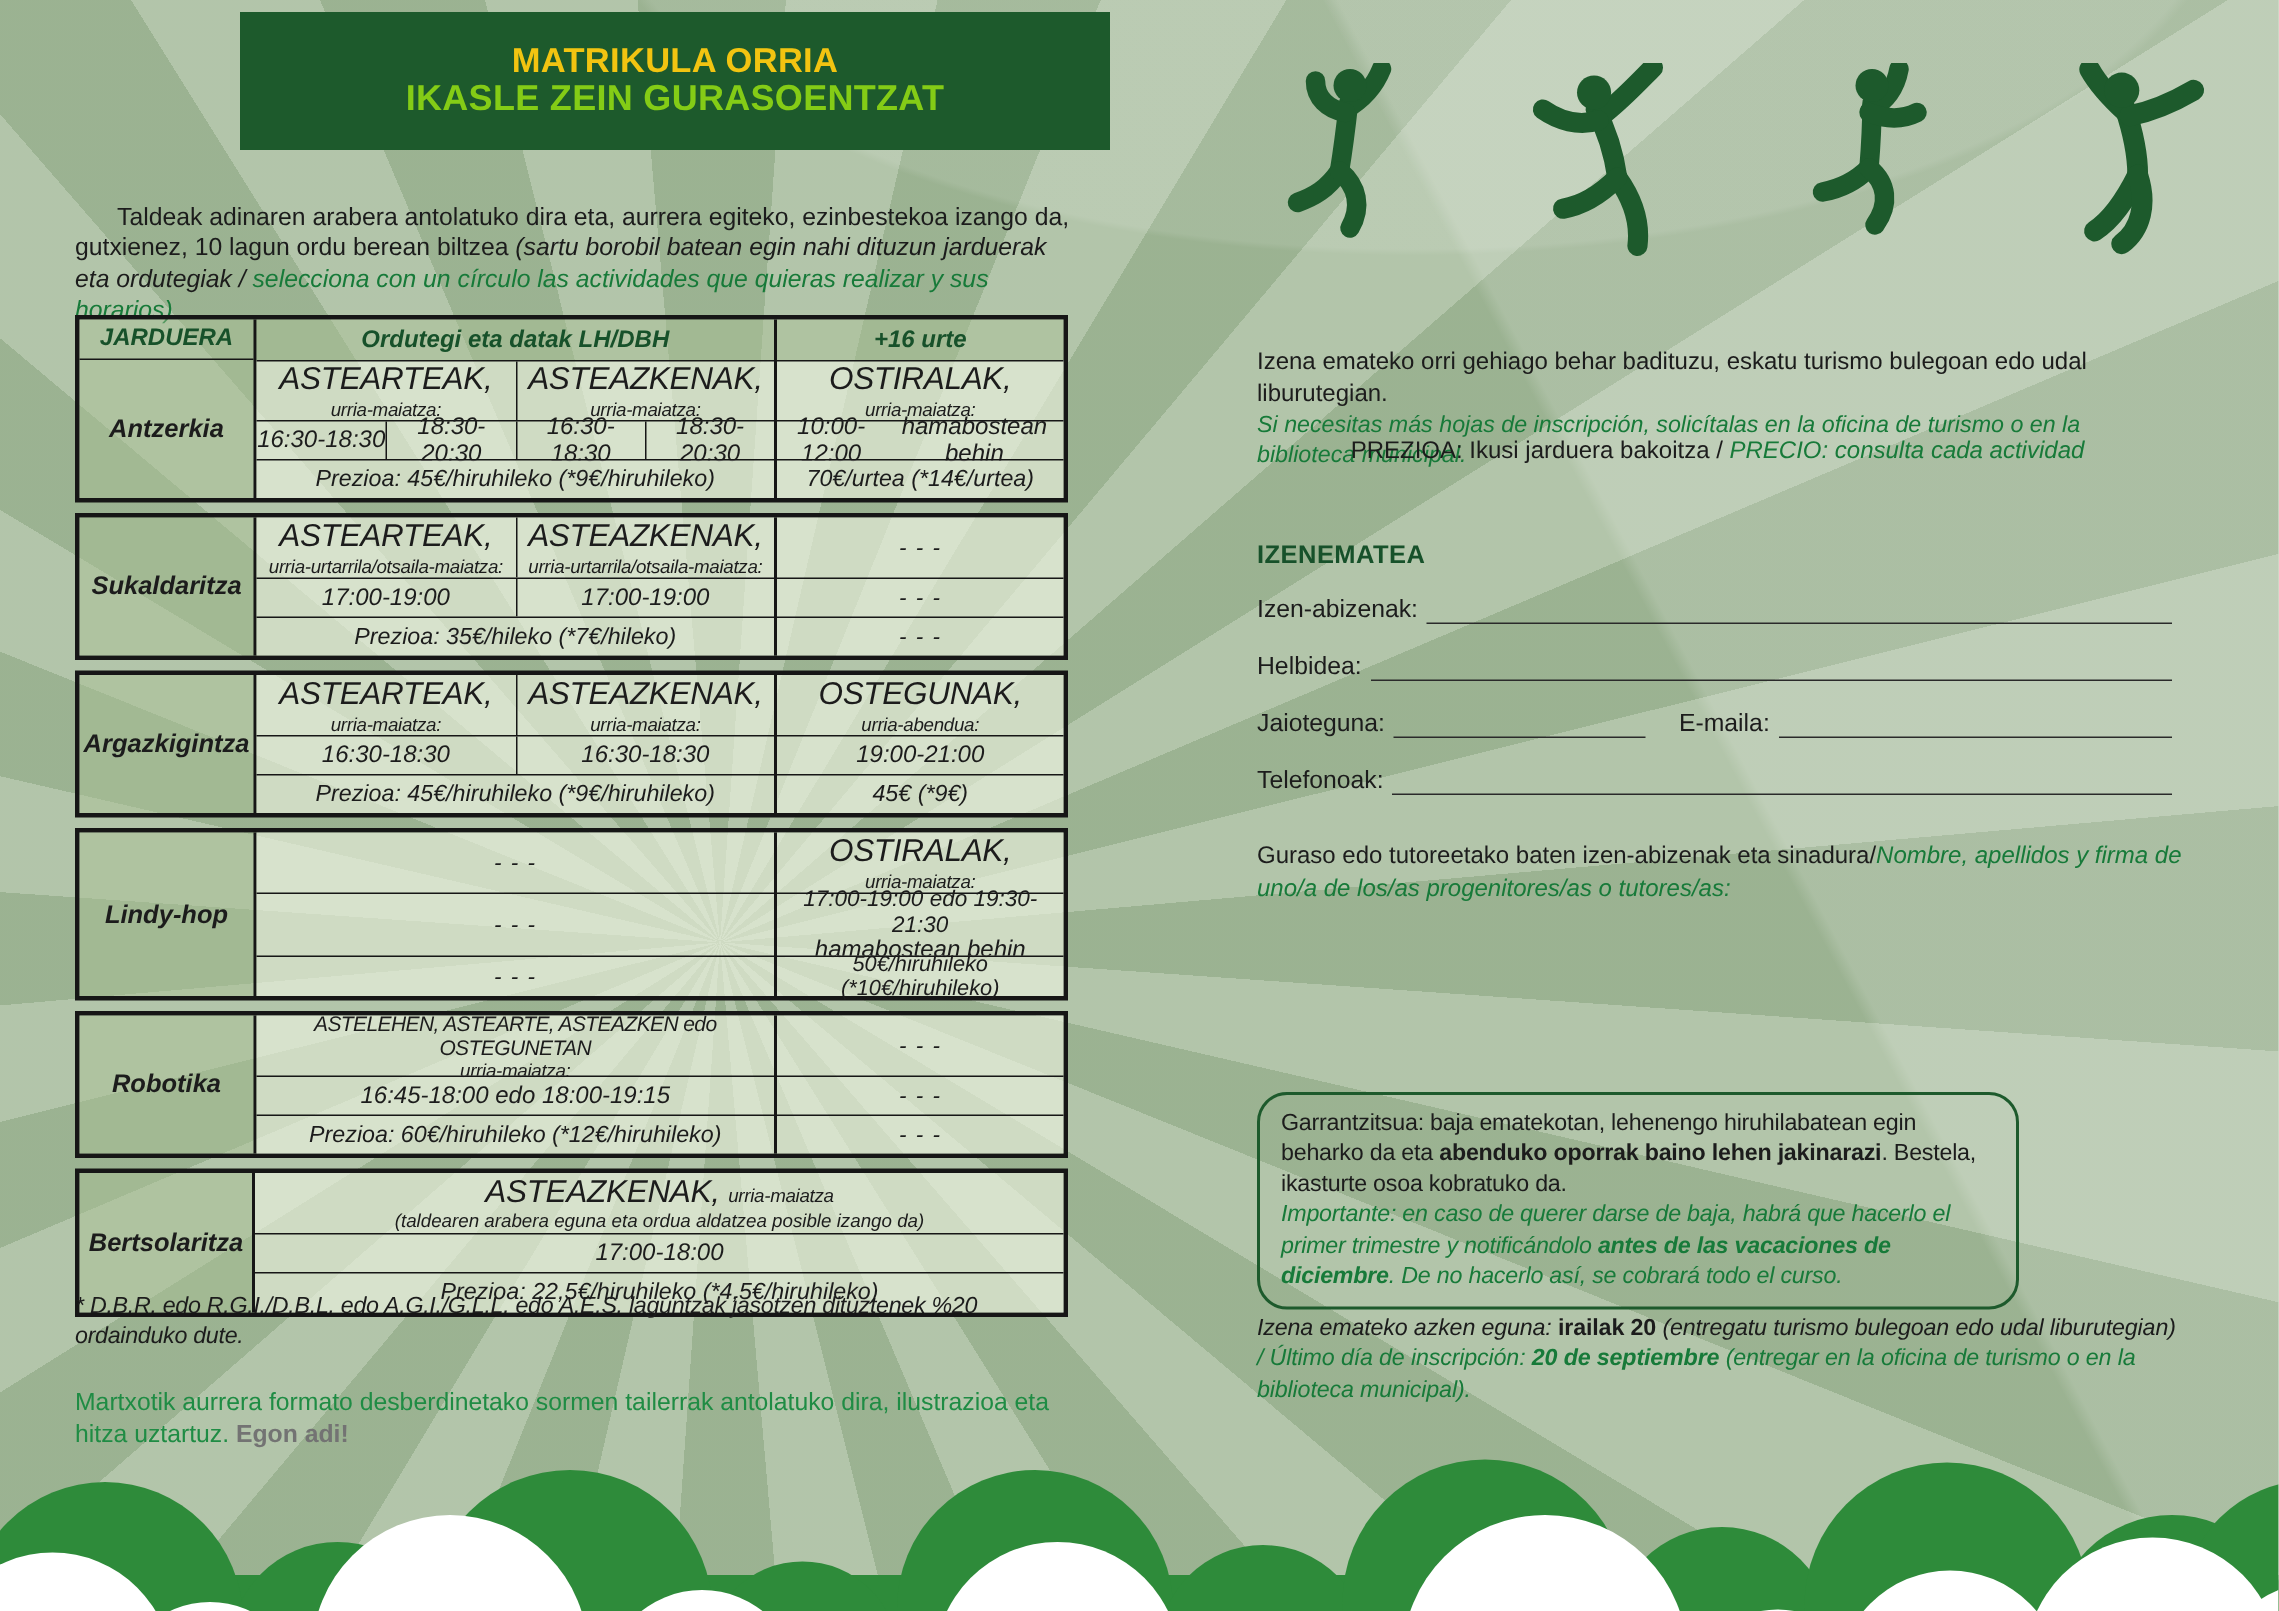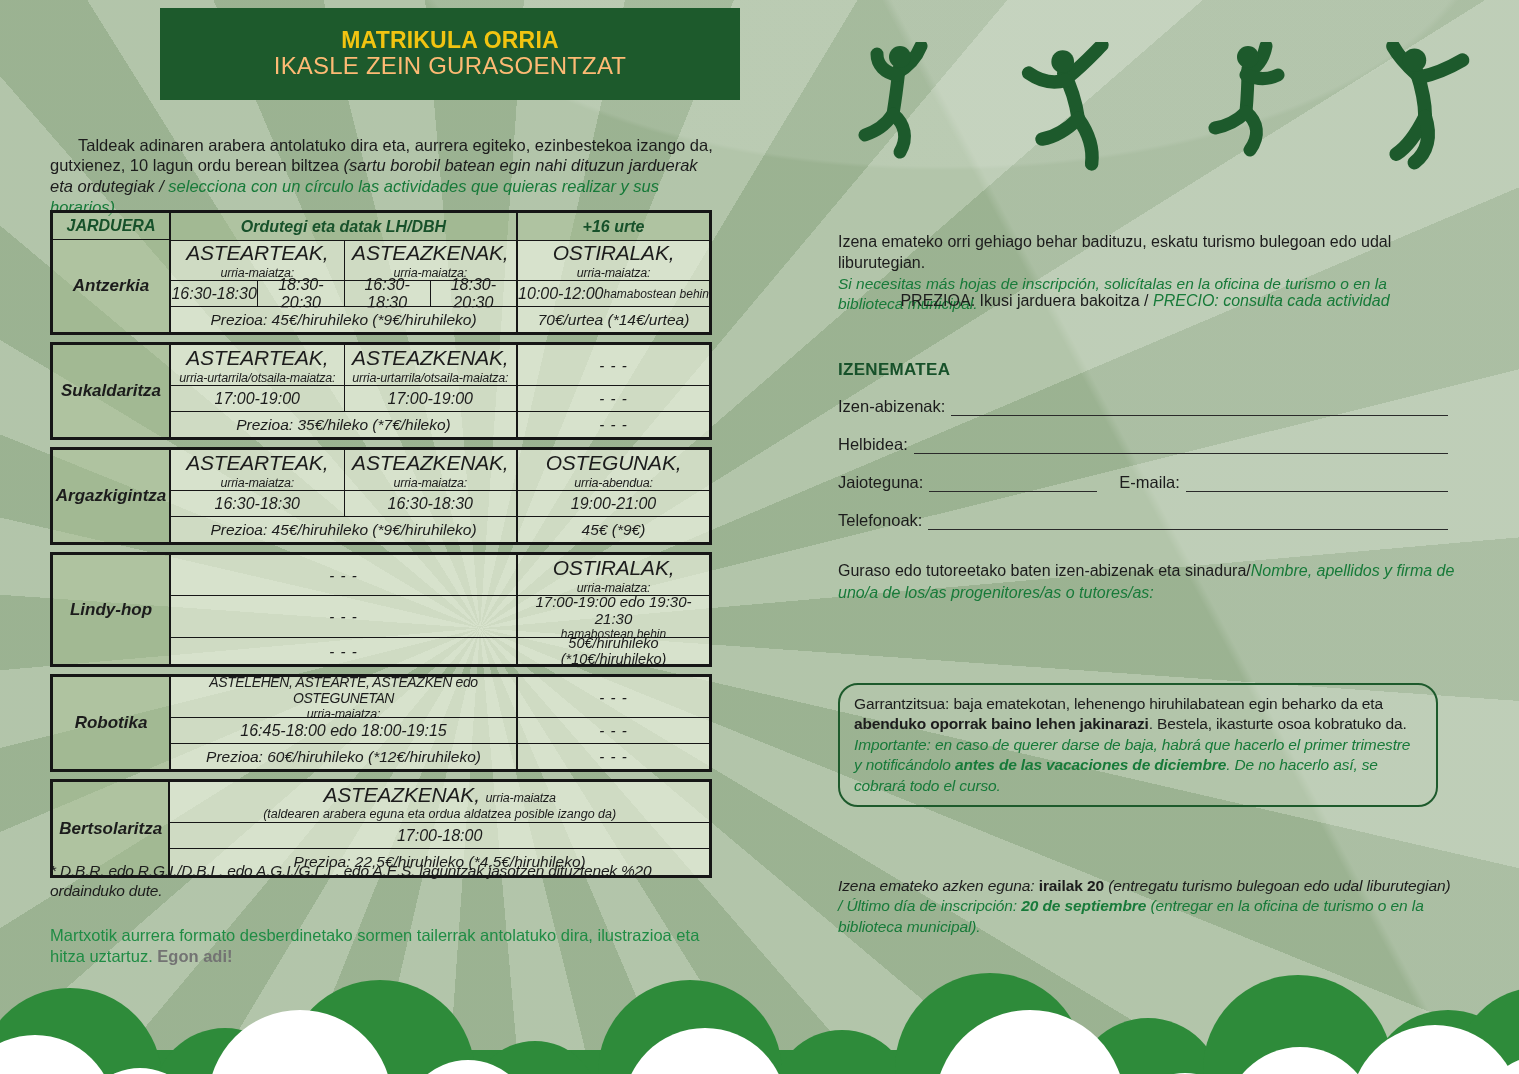--- a/index.html
+++ b/index.html
@@ -16,21 +16,21 @@
       rgba(255,255,255,0.14) 0deg 9deg, rgba(60,95,55,0.10) 9deg 18deg);}
   .band{position:absolute;inset:0;
     background:linear-gradient(242deg, rgba(255,255,255,0.16) 0 30%, rgba(255,255,255,0) 30.5%);}
   .curve{position:absolute;inset:0;
     background:radial-gradient(ellipse 900px 420px at 62% -8%, rgba(255,255,255,0.10) 0 60%, rgba(255,255,255,0) 61%);}
 
   
   .titlebox{position:absolute;left:160px;top:8px;width:580px;height:92px;background:#1d5a2c;
     display:flex;flex-direction:column;align-items:center;justify-content:center;line-height:1.12;}
   .t-y{color:#f2c411;font-weight:bold;font-size:23px;letter-spacing:.2px;}
-  .t-w{color:#fdba74;font-weight:normal;font-size:24px;letter-spacing:.2px;}
+  .t-w{color:#84cc16;font-weight:bold;font-size:24px;letter-spacing:.2px;}
 
   .intro{position:absolute;left:50px;top:118px;width:674px;font-size:16.5px;line-height:1.27;}
   .intro .ind{display:inline-block;width:28px;}
   .it{font-style:italic;}
   .grn{color:#177a39;}
 
   
   .tbl{position:absolute;left:50px;top:210px;width:662px;font-style:italic;}
   .block{border:3px solid #161616;display:flex;margin-bottom:7px;box-sizing:border-box;width:662px;background:rgba(176,198,156,0.18);}
   .cname{width:116px;display:flex;align-items:center;justify-content:center;text-align:center;
@@ -42,21 +42,21 @@
   .row+.row{border-top:1.5px solid #161616;}
   .hdr{background:rgba(170,192,148,0.30);font-weight:bold;color:#17512a;font-size:16px;}
   .split{display:flex;flex-direction:row;padding:0;align-items:stretch;}
   .half{width:50%;display:flex;flex-direction:column;align-items:center;justify-content:center;box-sizing:border-box;}
   .half+.half,.q+.q{border-left:1.5px solid #161616;}
   .q{width:25%;display:flex;align-items:center;justify-content:center;box-sizing:border-box;}
   .day{font-size:21px;letter-spacing:-.2px;}
   .dates{font-size:12.5px;margin-top:1px;letter-spacing:-.2px;}
   .time{font-size:16px;}
   .price{font-size:15.5px;}
-  .smallnote{font-size:12px;}
+  .smallnote{font-size:16px;}
   .dash{font-size:15px;letter-spacing:1px;}
   .h27{height:27px;}.h40{height:40px;}.h26{height:26px;}.h42{height:42px;}.h27b{height:27px;}
   .jard{height:27px;border-bottom:1.5px solid #161616;width:100%;display:flex;align-items:center;justify-content:center;
     font-weight:bold;color:#17512a;font-size:16px;background:rgba(170,192,148,0.30);box-sizing:border-box;}
   .namefill{flex:1;display:flex;align-items:center;justify-content:center;width:100%;}
 
   .footnote{position:absolute;left:50px;top:845px;width:676px;font-size:15.5px;font-style:italic;line-height:1.3;letter-spacing:-.2px;}
   .promo{position:absolute;left:50px;top:908px;width:676px;font-size:16.5px;color:#1f8c44;line-height:1.3;}
   .promo b{color:#737373;}
 
@@ -64,21 +64,21 @@
   .info{position:absolute;left:838px;top:232px;width:614px;font-size:16px;line-height:1.3;}
   .info .es{font-size:15.5px;}
   .priceline{position:absolute;left:838px;top:292px;width:614px;text-align:center;font-size:16px;}
   .formtitle{position:absolute;left:838px;top:360px;font-size:17px;font-weight:bold;color:#17512a;letter-spacing:.3px;}
   .form{position:absolute;left:838px;top:392px;width:610px;font-size:16.5px;}
   .frow{display:flex;align-items:flex-end;height:24px;margin-bottom:14px;}
   .frow .lbl{white-space:nowrap;padding-right:6px;}
   .fline{flex:1;border-bottom:1.6px solid #2a2a2a;height:18px;}
   .fline.short{flex:0 0 168px;margin-right:22px;}
   .guardian{position:absolute;left:838px;top:544px;width:618px;font-size:16px;line-height:1.35;}
-  .impbox{position:absolute;left:838px;top:683px;width:600px;border:2px solid #1d5a2c;border-radius:20px;
+  .impbox{position:absolute;left:838px;top:728px;width:508px;border:2px solid #1d5a2c;border-radius:20px;
     padding:9px 14px;box-sizing:border-box;font-size:15.5px;line-height:1.32;letter-spacing:-.15px;}
   .deadline{position:absolute;left:838px;top:860px;width:620px;font-size:15.5px;line-height:1.35;letter-spacing:-.1px;}
 
   
   .dancers{position:absolute;left:832px;top:42px;width:656px;height:165px;display:flex;justify-content:space-between;align-items:flex-start;}
   .dancers svg{display:block;}
 
   .scallops{position:absolute;left:0;bottom:0;width:1519px;height:124px;}
 </style>
 </head>

